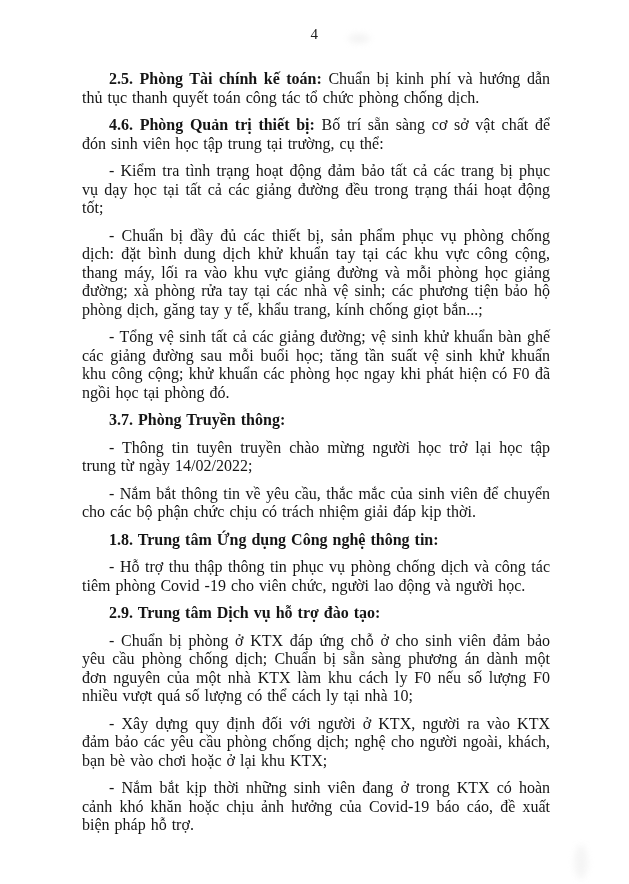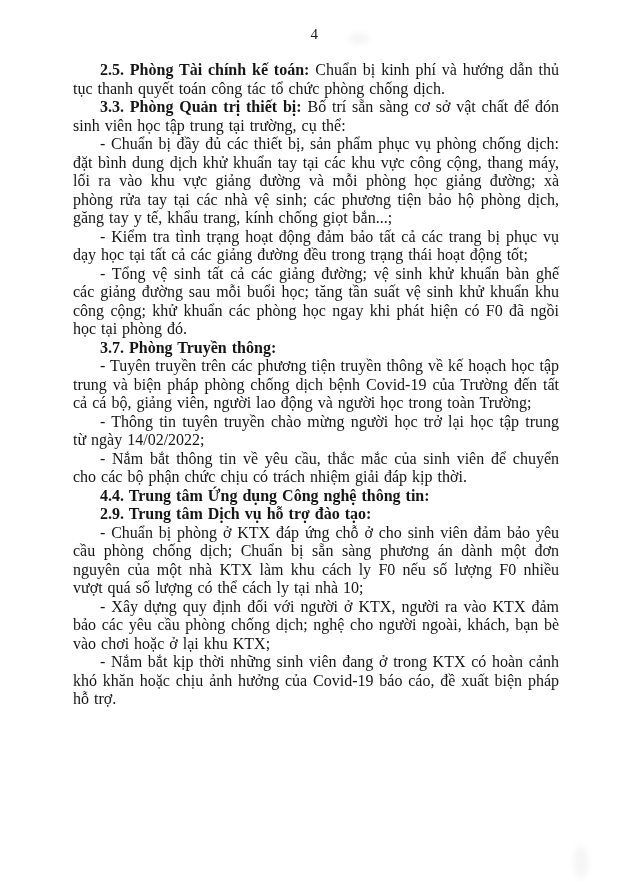--- a/index.html
+++ b/index.html
@@ -34,21 +34,21 @@
     position: absolute;
     top: 61px;
     left: 73px;
     width: 486px;
     font-size: 16px;
     line-height: 18.5px;
     text-align: justify;
     text-justify: inter-word;
   }
   .para {
-    margin: 0;
+    margin: 9px;
     padding: 0;
     text-indent: 27px;
     word-spacing: 1px;
   }
   .b {
     font-weight: bold;
   }
   .smudge {
     position: absolute;
     background: #e9e9e9;
@@ -77,31 +77,31 @@
 <div class="page">
 
   <div class="page-number">4</div>
 
   <div class="smudge smudge-top"></div>
 
   <div class="content">
 
     <p class="para"><span class="b">2.5. Phòng Tài chính kế toán:</span> <span>Chuẩn bị kinh phí và hướng dẫn thủ tục thanh quyết toán công tác tổ chức phòng chống dịch.</span></p>
 
-    <p class="para"><span class="b">3.3. Phòng Quản trị thiết bị:</span> <span>Bố trí sẵn sàng cơ sở vật chất để đón sinh viên học tập trung tại trường, cụ thể:</span></p>
+    <p class="para"><span class="b">4.6. Phòng Quản trị thiết bị:</span> <span>Bố trí sẵn sàng cơ sở vật chất để đón sinh viên học tập trung tại trường, cụ thể:</span></p>
+    <p class="para">- Kiểm tra tình trạng hoạt động đảm bảo tất cả các trang bị phục vụ dạy học tại tất cả các giảng đường đều trong trạng thái hoạt động tốt;</p>
     <p class="para">- Chuẩn bị đầy đủ các thiết bị, sản phẩm phục vụ phòng chống dịch: đặt bình dung dịch khử khuẩn tay tại các khu vực công cộng, thang máy, lối ra vào khu vực giảng đường và mỗi phòng học giảng đường; xà phòng rửa tay tại các nhà vệ sinh; các phương tiện bảo hộ phòng dịch, găng tay y tế, khẩu trang, kính chống giọt bắn...;</p>
-    <p class="para">- Kiểm tra tình trạng hoạt động đảm bảo tất cả các trang bị phục vụ dạy học tại tất cả các giảng đường đều trong trạng thái hoạt động tốt;</p>
     <p class="para">- Tổng vệ sinh tất cả các giảng đường; vệ sinh khử khuẩn bàn ghế các giảng đường sau mỗi buổi học; tăng tần suất vệ sinh khử khuẩn khu công cộng; khử khuẩn các phòng học ngay khi phát hiện có F0 đã ngồi học tại phòng đó.</p>
 
     <p class="para"><span class="b">3.7. Phòng Truyền thông:</span></p>
-    <p class="para">- Tuyên truyền trên các phương tiện truyền thông về kế hoạch học tập trung và biện pháp phòng chống dịch bệnh Covid-19 của Trường đến tất cả cá bộ, giảng viên, người lao động và người học trong toàn Trường;</p>
     <p class="para">- Thông tin tuyên truyền chào mừng người học trở lại học tập trung từ ngày 14/02/2022;</p>
     <p class="para">- Nắm bắt thông tin về yêu cầu, thắc mắc của sinh viên để chuyển cho các bộ phận chức chịu có trách nhiệm giải đáp kịp thời.</p>
 
-    <p class="para"><span class="b">4.4. Trung tâm Ứng dụng Công nghệ thông tin:</span></p>
+    <p class="para"><span class="b">1.8. Trung tâm Ứng dụng Công nghệ thông tin:</span></p>
+    <p class="para">- Hỗ trợ thu thập thông tin phục vụ phòng chống dịch và công tác tiêm phòng Covid -19 cho viên chức, người lao động và người học.</p>
 
     <p class="para"><span class="b">2.9. Trung tâm Dịch vụ hỗ trợ đào tạo:</span></p>
     <p class="para">- Chuẩn bị phòng ở KTX đáp ứng chỗ ở cho sinh viên đảm bảo yêu cầu phòng chống dịch; Chuẩn bị sẵn sàng phương án dành một đơn nguyên của một nhà KTX làm khu cách ly F0 nếu số lượng F0 nhiều vượt quá số lượng có thể cách ly tại nhà 10;</p>
     <p class="para">- Xây dựng quy định đối với người ở KTX, người ra vào KTX đảm bảo các yêu cầu phòng chống dịch; nghệ cho người ngoài, khách, bạn bè vào chơi hoặc ở lại khu KTX;</p>
     <p class="para">- Nắm bắt kịp thời những sinh viên đang ở trong KTX có hoàn cảnh khó khăn hoặc chịu ảnh hưởng của Covid-19 báo cáo, đề xuất biện pháp hỗ trợ.</p>
 
   </div>
 
   <div class="smudge smudge-bottom"></div>
 

